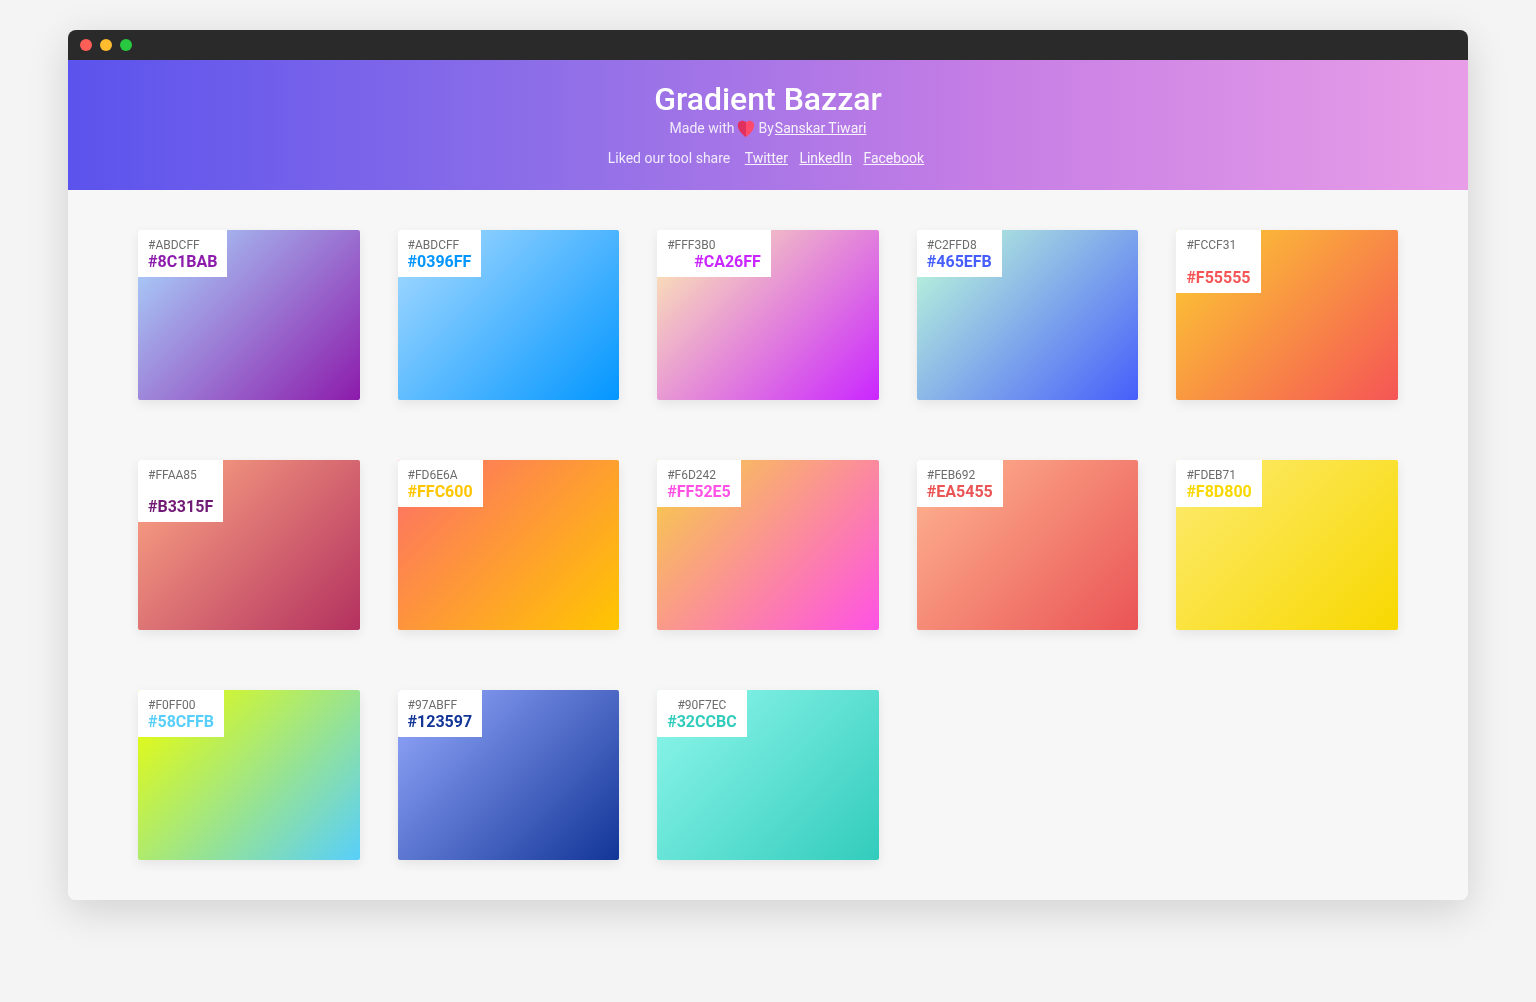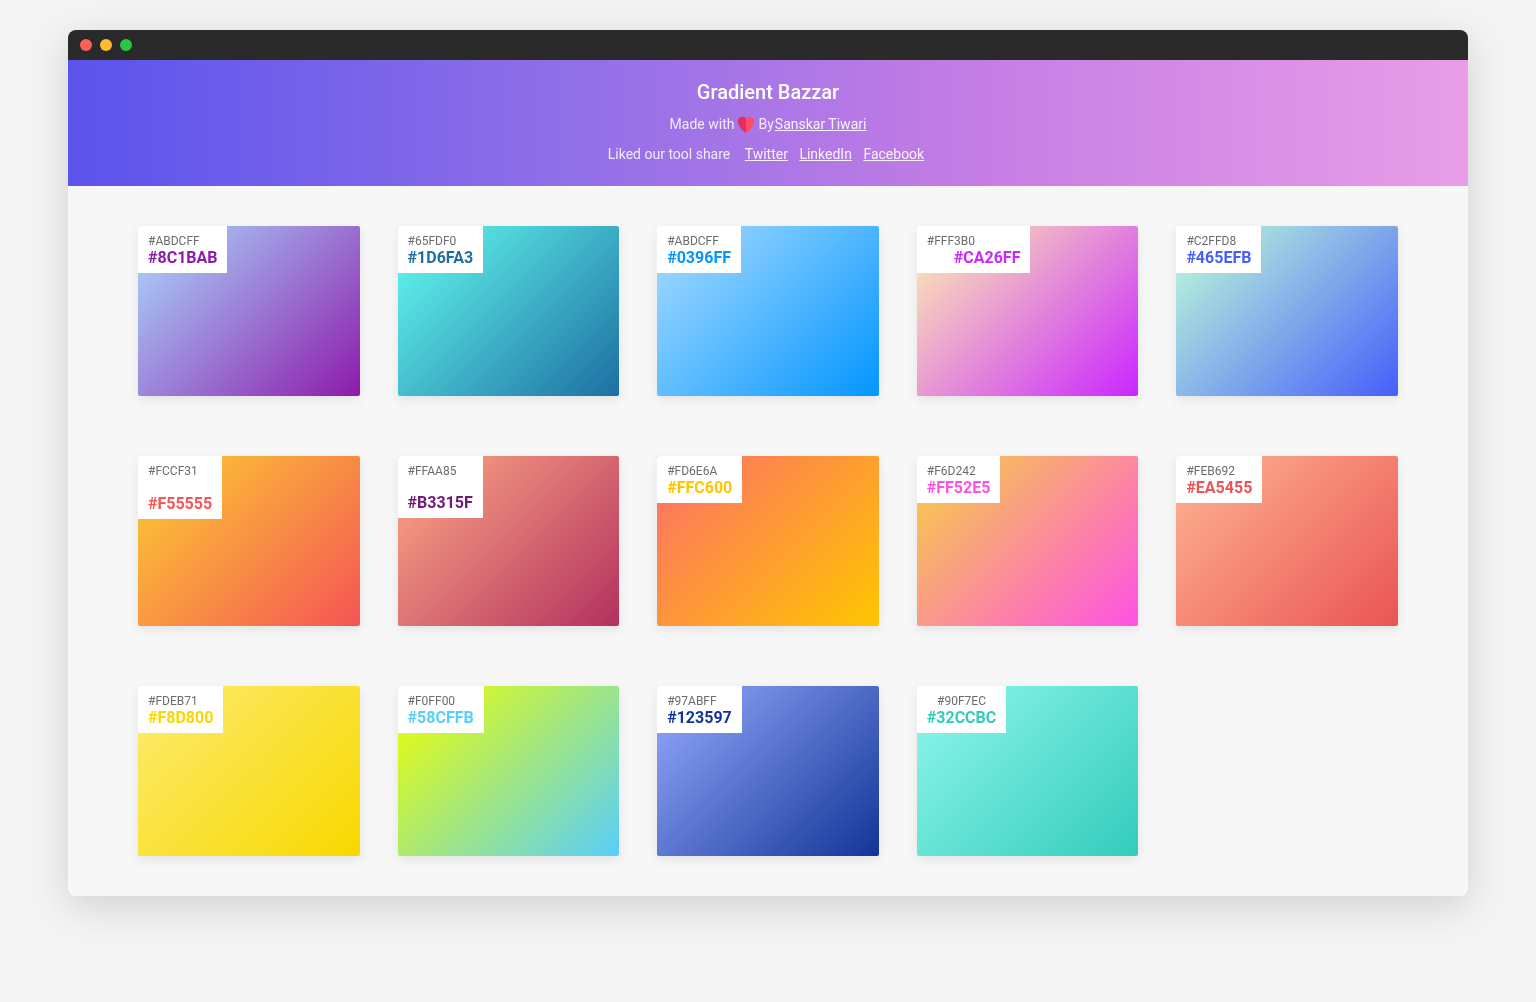--- a/index.html
+++ b/index.html
@@ -41,22 +41,21 @@
   .dot-green { background: #28c840; }
 
   .header {
     background: linear-gradient(90deg, #5b53ed 0%, #8f6fe8 35%, #c57de5 65%, #e89ee7 100%);
     color: #fff;
     text-align: center;
     padding: 20px 10px 24px 10px;
   }
   .header h1 {
     font-weight: 500;
-    font-size: 20px;
-    margin-bottom: 10px;
+    font-size: 32px;
   }
   .madewith {
     display: flex;
     justify-content: center;
     align-items: center;
     gap: 1px;
     font-size: 14px;
     color: rgba(255,255,255,0.85);
     margin-bottom: 12px;
   }
@@ -146,26 +145,20 @@
 
   <div class="content">
     <div class="grid" id="grid">
 
     <div class="card" style="background: linear-gradient(135deg, rgb(171, 220, 255) 0%, rgb(140, 27, 171) 100%);">
           <div class="card-label">
             <div class="hex1">#ABDCFF</div>
             <div class="hex2" style="color: rgb(140, 27, 171);">#8C1BAB</div>
           </div>
         </div>
-        <div class="card" style="background: linear-gradient(135deg, rgb(101, 253, 240) 0%, rgb(29, 111, 163) 100%);">
-          <div class="card-label">
-            <div class="hex1">#65FDF0</div>
-            <div class="hex2" style="color: rgb(29, 111, 163);">#1D6FA3</div>
-          </div>
-        </div>
         <div class="card" style="background: linear-gradient(135deg, rgb(171, 220, 255) 0%, rgb(3, 150, 255) 100%);">
           <div class="card-label">
             <div class="hex1">#ABDCFF</div>
             <div class="hex2" style="color: rgb(3, 150, 255);">#0396FF</div>
           </div>
         </div>
         <div class="card" style="background: linear-gradient(135deg, rgb(255, 243, 176) 0%, rgb(202, 38, 255) 100%);">
           <div class="card-label">
             <div class="hex1">#FFF3B0</div>
             <div class="hex2" style="color: rgb(202, 38, 255); margin-left: 27px;">#CA26FF</div>

